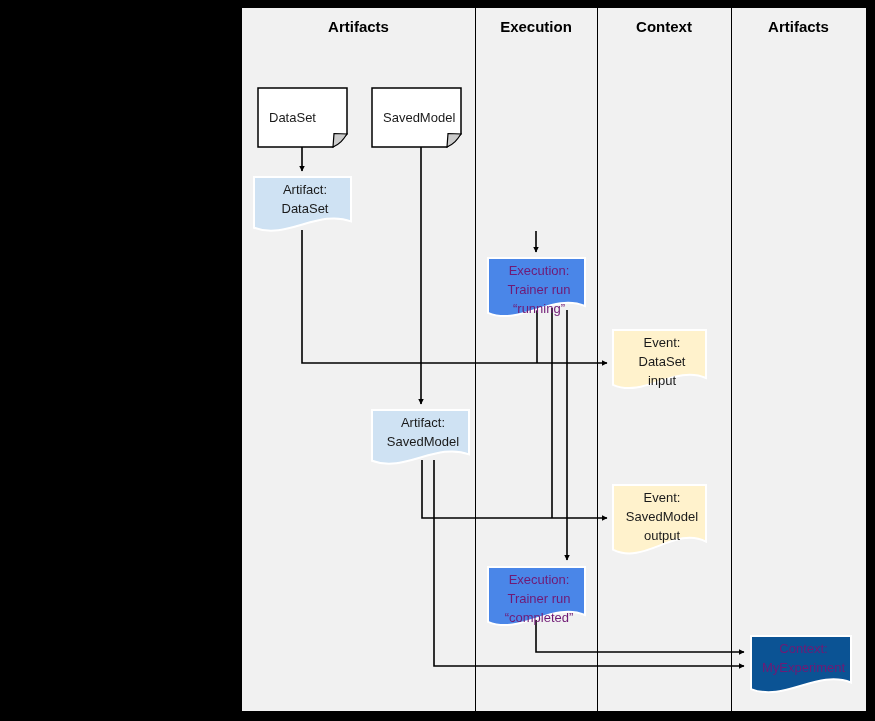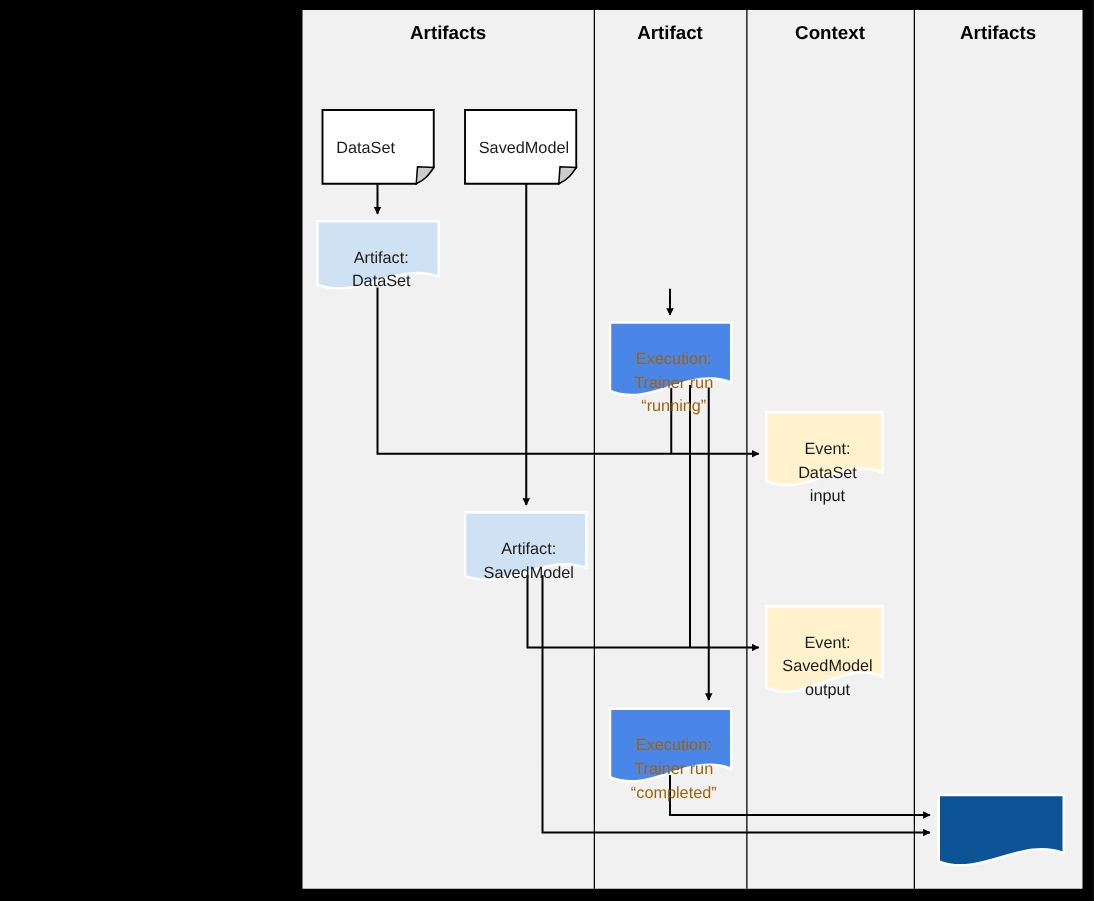--- a/index.html
+++ b/index.html
@@ -61,52 +61,52 @@
     left: 0;
     top: 0;
     overflow: visible;
   }
   .shape-label {
     position: relative;
     z-index: 1;
     font-size: 13px;
     line-height: 19px;
     color: #1a1a1a;
-    padding: 20px 6px 0 11px;
+    padding: 4px 6px 0 11px;
     white-space: pre-line;
   }
   .doc .shape-label {
     padding: 0 6px 0 12px;
     display: flex;
     align-items: center;
     height: 100%;
     box-sizing: border-box;
     white-space: pre-line;
   }
-  .on-dark .shape-label { color: #a16207; }
+  .on-dark .shape-label { color: #701a75; }
   .wave-path { stroke: #ffffff; stroke-width: 2; }
   .fill-artifact  { fill: var(--artifact-fill,  #cfe2f3); }
   .fill-execution { fill: var(--execution-fill, #4a86e8); }
   .fill-event     { fill: var(--event-fill,     #fff2cc); }
   .fill-context   { fill: var(--context-fill,   #0b5394); }
   .doc-body { fill: #ffffff; stroke: #000; stroke-width: 1.5; }
   .doc-flap { fill: #cccccc; stroke: #000; stroke-width: 1.2; }
 </style>
 </head>
 <body>
 
 <div id="stage">
   <div id="canvas">
 
     <div class="lane-divider" style="left:233px"></div>
     <div class="lane-divider" style="left:355px"></div>
     <div class="lane-divider" style="left:489px"></div>
 
     <div class="lane-header" style="left:0;width:233px">Artifacts</div>
-    <div class="lane-header" style="left:233px;width:122px">Artifact</div>
+    <div class="lane-header" style="left:233px;width:122px">Execution</div>
     <div class="lane-header" style="left:355px;width:134px">Context</div>
     <div class="lane-header" style="left:489px;width:135px">Artifacts</div>
 
     <svg id="connector-layer" width="624" height="703">
       <defs>
         <marker id="arrow" markerWidth="8" markerHeight="8" refX="5.5" refY="3" orient="auto" markerUnits="userSpaceOnUse">
           <path d="M0,0 L6,3 L0,6 Z" fill="#000"></path>
         </marker>
       </defs>
       <polyline points="60,138 60,163" marker-end="url(#arrow)"></polyline>
@@ -178,16 +178,18 @@
           <path d="M1,1 H98 V49.0 C65.3,35.4 33.7,69.4 1,55.8 Z" class="wave-path fill-execution"></path>
         </svg>
       <div class="shape-label">Execution:
 Trainer run
 “completed”</div>
     </div>
     <div class="node wave on-dark" style="left:508px;top:627px;width:102px;height:66px">
         <svg width="102" height="66">
           <path d="M1,1 H101 V47.5 C67.3,34.3 34.7,67.3 1,54.1 Z" class="wave-path fill-context"></path>
         </svg>
+      <div class="shape-label">Context:
+MyExperiment</div>
     </div>
 
   </div>
 </div>
 
 </body></html>

